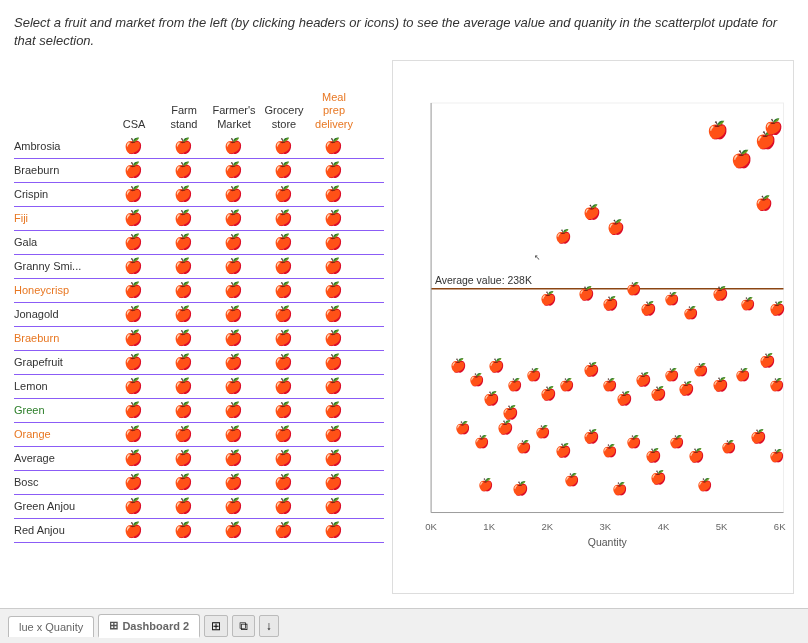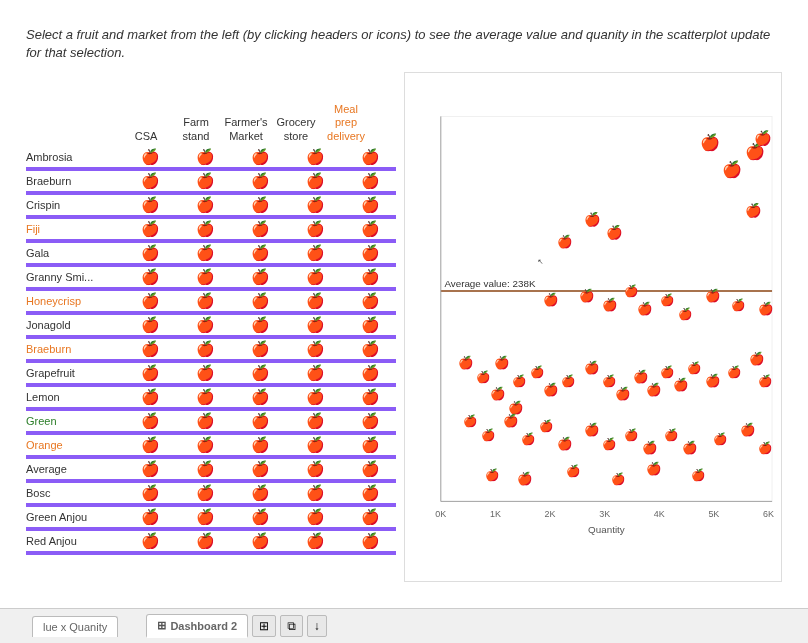--- a/index.html
+++ b/index.html
@@ -1,21 +1,21 @@
 <!DOCTYPE html>
 <html><head>
   <meta charset="utf-8">
   <style>
     * { box-sizing: border-box; margin: 0; padding: 0; }
     body { font-family: Arial, sans-serif; font-size: 12px; background: #fff; width: 808px; height: 643px; overflow: hidden; }
 
     .main-container {
       width: 808px;
       height: 608px;
-      padding: 26px;
+      padding: 14px;
       display: flex;
       flex-direction: column;
     }
 
     .instruction-text {
       font-style: italic;
       font-size: 13px;
       color: #333;
       margin-bottom: 10px;
       line-height: 1.4;
@@ -52,22 +52,21 @@
     }
 
     .market-col.highlight {
       color: #e87722;
     }
 
     .fruit-row {
       display: flex;
       align-items: center;
       height: 24px;
-      border-bottom: 4px solid #8b5cf6;
-      justify-content: space-between;
+      border-bottom: 1px solid #8b5cf6;
     }
 
     .fruit-label {
       width: 95px;
       font-size: 11px;
       color: #333;
       padding-right: 4px;
     }
 
     .icon-cell {
@@ -109,21 +108,20 @@
       align-items: center;
       gap: 4px;
       padding: 4px 10px;
       border: 1px solid #bbb;
       border-bottom: none;
       background: #fff;
       border-radius: 3px 3px 0 0;
       cursor: pointer;
       font-size: 12px;
       color: #333;
-      margin-left: 24px;
     }
 
     .tab-item.active {
       background: #fff;
       border-bottom: 2px solid #fff;
       font-weight: bold;
     }
 
     .tab-sheet-label {
       font-size: 11px;

